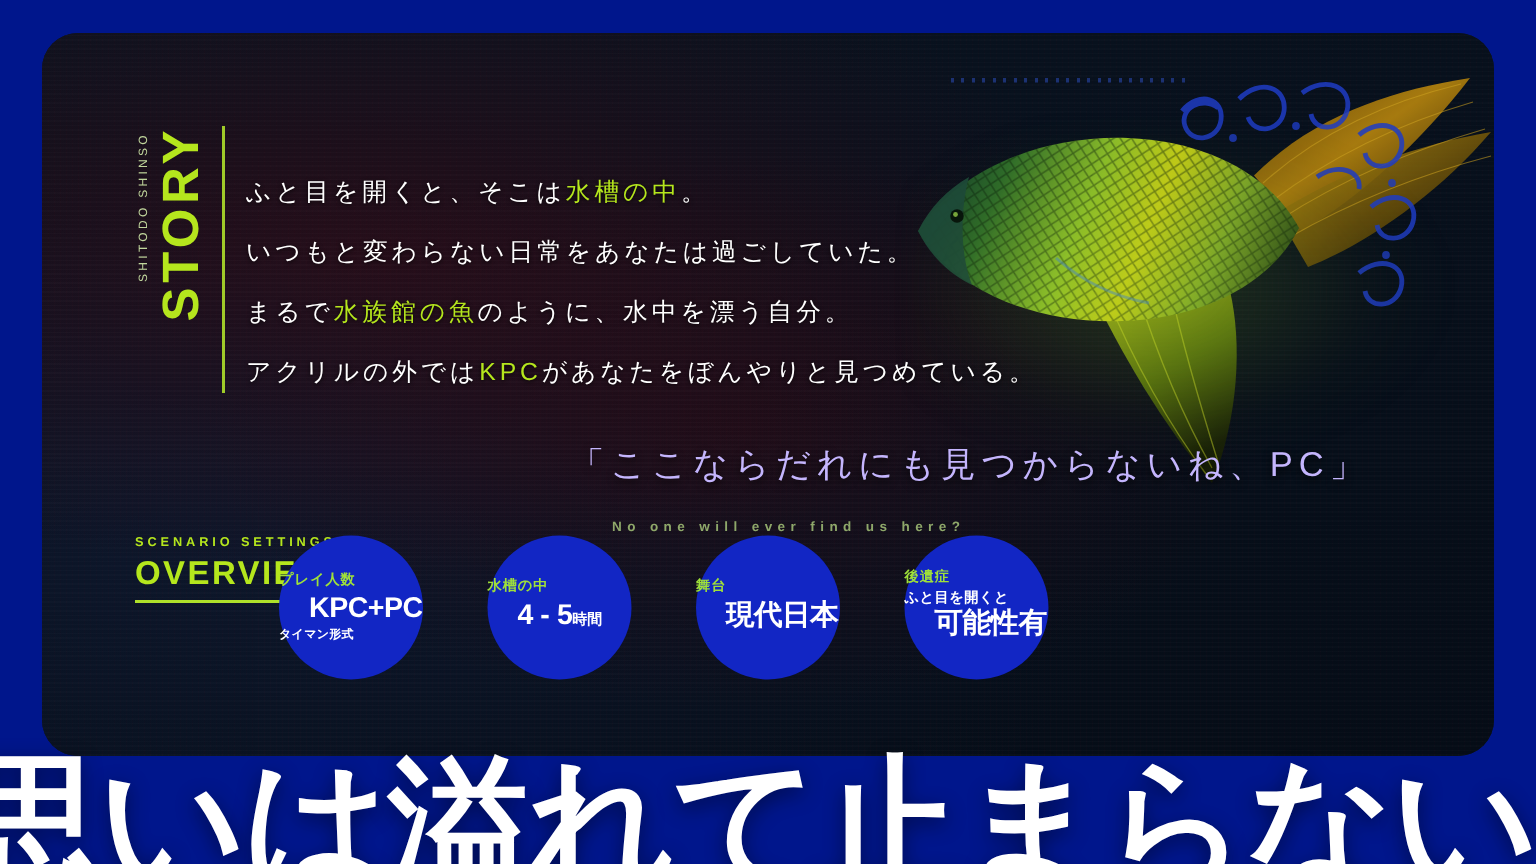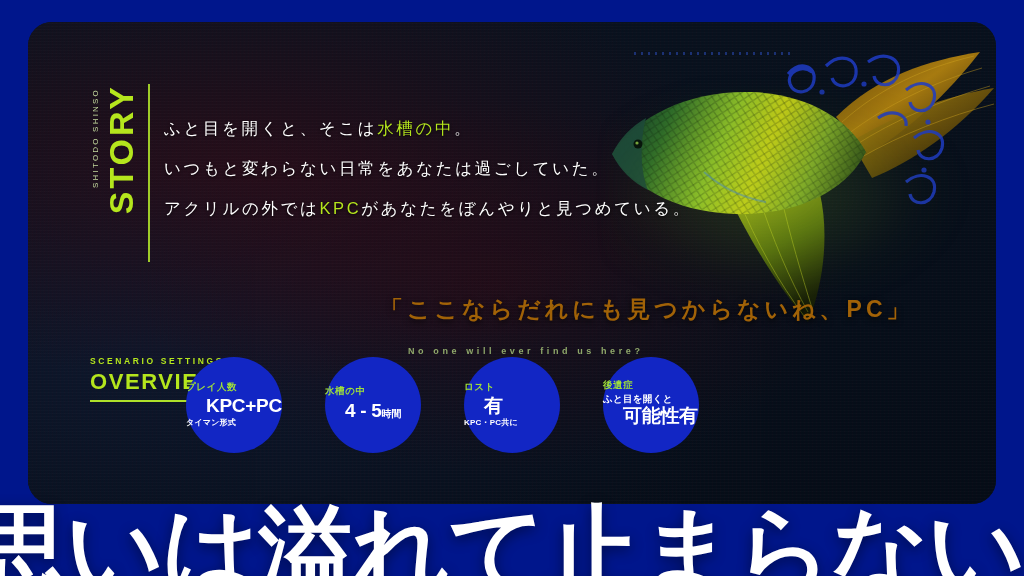--- a/index.html
+++ b/index.html
@@ -107,23 +107,23 @@
     letter-spacing:2.6px;
     line-height:40px;
     white-space:nowrap;
     text-shadow:0 1px 3px rgba(0,0,0,.85);
   }
   .hl { color:#b5e61d; }
 
   
   .quote {
     position:absolute; left:352px; top:272px;
-    color:#a16207;
+    color:#c4b5fd;
     font-size:23px;
-    font-weight:bold;
+    font-weight:normal;
     letter-spacing:4px;
     white-space:nowrap;
     text-shadow:0 2px 6px rgba(0,0,0,.8);
   }
   .quote-en {
     position:absolute; left:380px; top:324px;
     color:#8fa86a;
     font-size:9px;
     font-weight:bold;
     letter-spacing:3.6px;
@@ -298,20 +298,21 @@
 
     <div class="story-label">
       <div class="story-rule"></div>
       <div class="story-main">STORY</div>
       <div class="story-sub">SHITODO SHINSO</div>
     </div>
 
     <div class="story-body">
       <div class="story-line"><span>ふと目を開くと、そこは</span><span class="hl">水槽の中</span><span>。</span></div>
       <div class="story-line"><span>いつもと変わらない日常をあなたは過ごしていた。</span></div>
+      <div class="story-line"><span>まるで</span><span class="hl">水族館の魚</span><span>のように、水中を漂う自分。</span></div>
       <div class="story-line"><span>アクリルの外では</span><span class="hl">KPC</span><span>があなたをぼんやりと見つめている。</span></div>
     </div>
 
     <div class="quote">「ここならだれにも見つからないね、PC」</div>
     <div class="quote-en">No one will ever find us here?</div>
 
     <div class="ov-head">
       <div class="ov-kicker">SCENARIO SETTINGS</div>
       <div class="ov-title">OVERVIEW</div>
       <div class="ov-rule"></div>
@@ -330,28 +331,28 @@
     </div>
 
     <div class="circle">
       <div class="c-label">水槽の中</div>
       <div class="c-value">
         <span>4 - 5</span><span class="unit">時間</span>
       </div>
       <div class="c-note"></div>
     </div>
 
-
     <div class="circle">
-      <div class="c-label">ロスト</div>
+      <div class="c-label">舞台</div>
       <div class="c-value">
-        <span>有</span><span class="unit"></span>
+        <span>現代日本</span><span class="unit"></span>
       </div>
-      <div class="c-note">KPC・PC共に</div>
-    </div>
+      <div class="c-note"></div>
+    </div>
+
 
     <div class="circle">
       <div class="c-label">後遺症</div>
       <div class="c-pre">ふと目を開くと</div>
       <div class="c-value">
         <span>可能性有</span><span class="unit"></span>
       </div>
       <div class="c-note"></div>
     </div>
 

